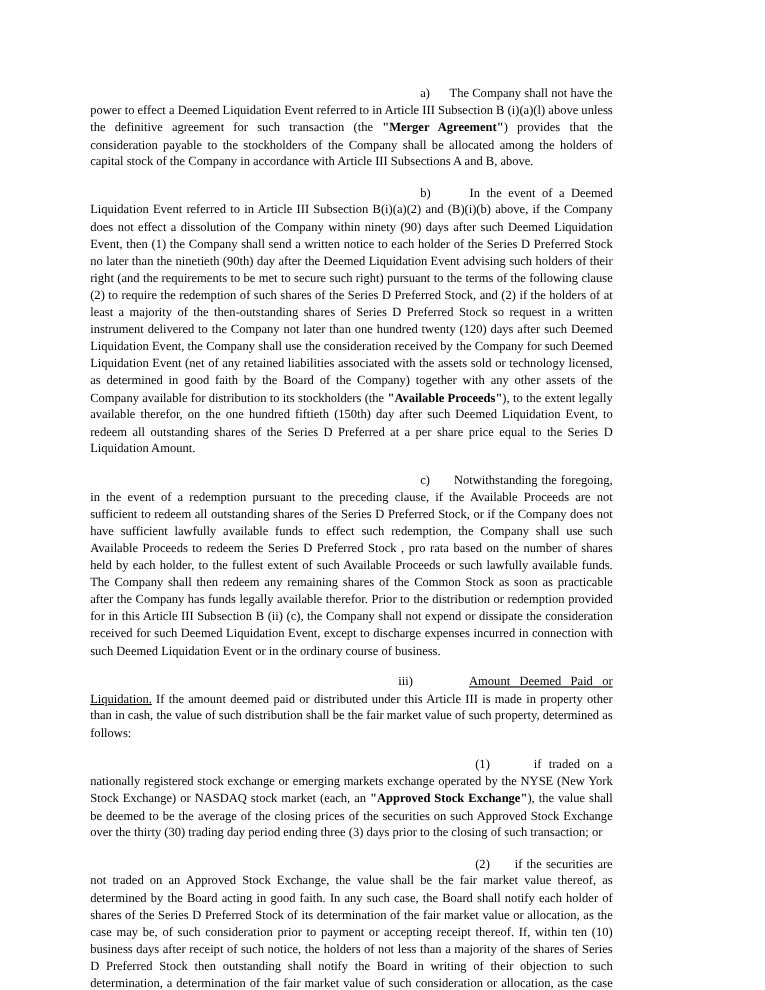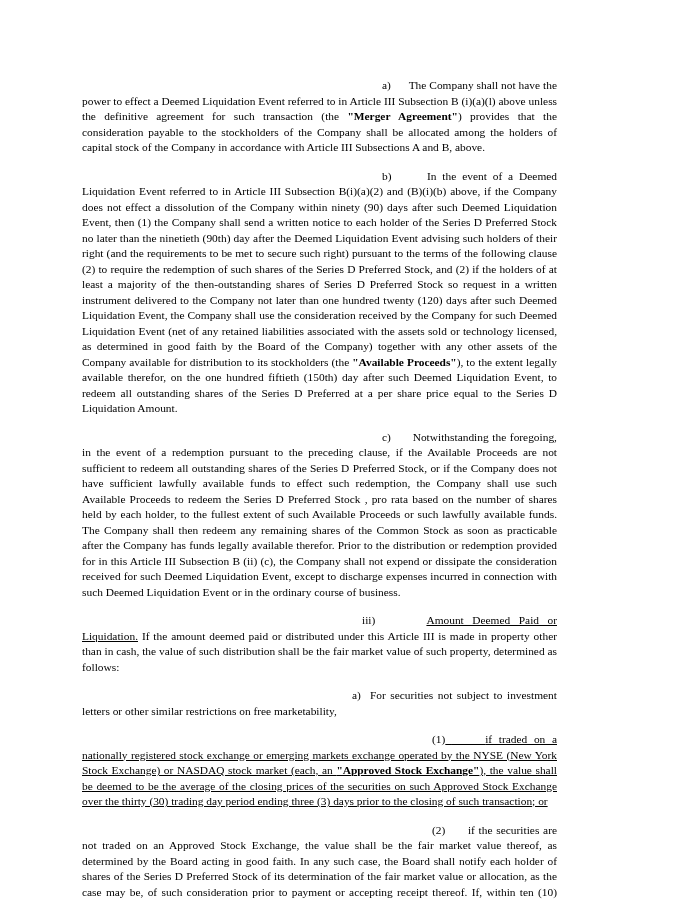--- a/index.html
+++ b/index.html
@@ -26,21 +26,21 @@
     text-align: justify;
     margin: 0 0 13px 0;
     text-indent: 0;
     hyphens: none;
   }
   .indent-a { text-indent: 150px; }
   .indent-b { text-indent: 150px; }
   .indent-c { text-indent: 150px; }
   .indent-iii { text-indent: 140px; }
   .indent-aa { text-indent: 135px; }
-  .indent-1 { text-indent: 175px; text-decoration: underline; }
+  .indent-1 { text-indent: 175px; }
   .indent-2 { text-indent: 175px; font-family: Liberation Serif, serif; }
   .lead {
     display: inline-block;
     min-width: 0;
   }
   b, .b { font-weight: bold; }
   .u { text-decoration: underline; }
   .sp-after::after { content: "\00a0\00a0\00a0\00a0\00a0"; }
 </style>
 </head>
@@ -61,24 +61,20 @@
   <p class="para indent-c">
     <span class="lead">c)</span>
     <span class="sp-after"></span>Notwithstanding the foregoing, in the event of a redemption pursuant to the preceding clause, if the Available Proceeds are not sufficient to redeem all outstanding shares of the Series D Preferred Stock, or if the Company does not have sufficient lawfully available funds to effect such redemption, the Company shall use such Available Proceeds to redeem the Series D Preferred Stock , pro rata based on the number of shares held by each holder, to the fullest extent of such Available Proceeds or such lawfully available funds. The Company shall then redeem any remaining shares of the Common Stock as soon as practicable after the Company has funds legally available therefor. Prior to the distribution or redemption provided for in this Article III Subsection B (ii) (c), the Company shall not expend or dissipate the consideration received for such Deemed Liquidation Event, except to discharge expenses incurred in connection with such Deemed Liquidation Event or in the ordinary course of business.
   </p>
 
   <p class="para indent-iii">
     <span class="lead">iii)</span>
     <span class="sp-after"></span><span class="u">Amount Deemed Paid or Liquidation.</span> If the amount deemed paid or distributed under this Article III is made in property other than in cash, the value of such distribution shall be the fair market value of such property, determined as follows:
   </p>
 
-  <p class="para indent-aa">
-    <span class="lead">a)</span>
-    <span>&nbsp;</span>For securities not subject to investment letters or other similar restrictions on free marketability,
-  </p>
 
   <p class="para indent-1">
     <span class="lead">(1)</span>
     <span class="sp-after"></span>if traded on a nationally registered stock exchange or emerging markets exchange operated by the NYSE (New York Stock Exchange) or NASDAQ stock market (each, an <b>"Approved Stock Exchange"</b>), the value shall be deemed to be the average of the closing prices of the securities on such Approved Stock Exchange over the thirty (30) trading day period ending three (3) days prior to the closing of such transaction; or
   </p>
 
   <p class="para indent-2">
     <span class="lead">(2)</span>
     <span class="sp-after"></span>if the securities are not traded on an Approved Stock Exchange, the value shall be the fair market value thereof, as determined by the Board acting in good faith. In any such case, the Board shall notify each holder of shares of the Series D Preferred Stock of its determination of the fair market value or allocation, as the case may be, of such consideration prior to payment or accepting receipt thereof. If, within ten (10) business days after receipt of such notice, the holders of not less than a majority of the shares of Series D Preferred Stock then outstanding shall notify the Board in writing of their objection to such determination, a determination of the fair market value of such consideration or allocation, as the case may be, shall be made by a nationally recognized independent investment banking firm acceptable to the Company
   </p>

